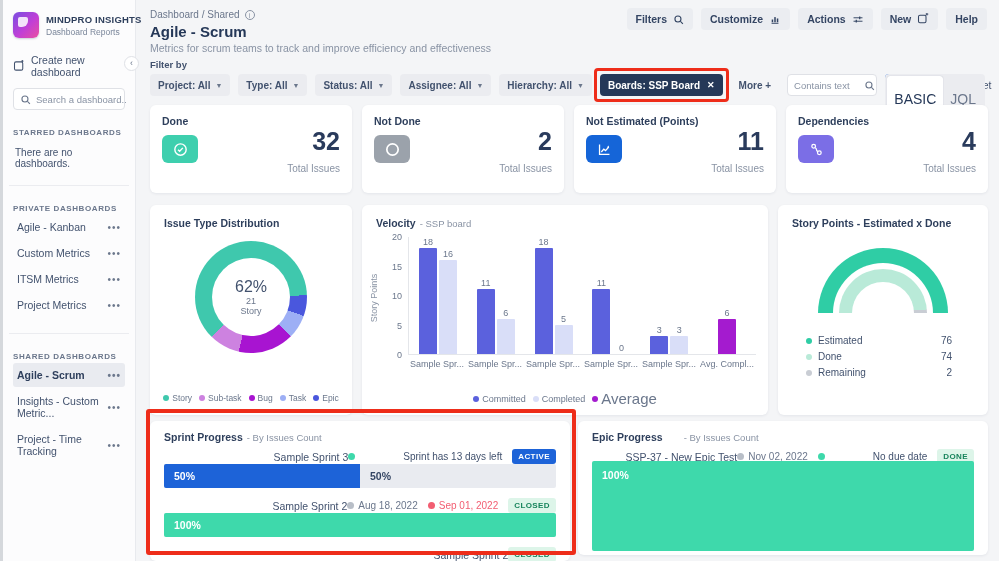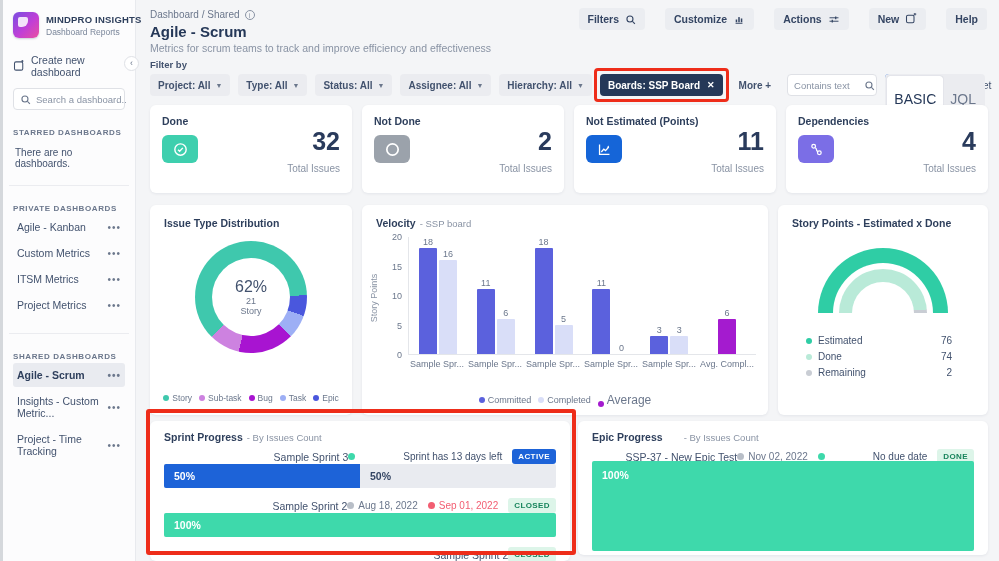--- a/index.html
+++ b/index.html
@@ -24,21 +24,21 @@
   .sb-divider { height:1px; background:#ebecf0; margin:16px -4px 0 -4px; }
   .sb-item { display:flex; align-items:center; justify-content:space-between; font-size:10.5px; color:#42526e; padding:6px 4px; margin-top:2px; border-radius:3px; cursor:pointer; }
   .sb-item.active { background:#e9ebf0; font-weight:bold; color:#2e3f5c; }
   .dots { color:#6b778c; font-size:10px; letter-spacing:1px; cursor:pointer; }
 
   
   .breadcrumb { position:absolute; left:150px; top:9px; font-size:10px; color:#6b778c; display:flex; align-items:center; gap:5px; }
   .info-ic { width:10px; height:10px; border-radius:50%; border:1px solid #8993a4; color:#8993a4; font-size:7px; line-height:9px; text-align:center; display:inline-block; }
   .page-title { position:absolute; left:150px; top:23px; font-size:15px; font-weight:bold; color:#253858; }
   .page-sub { position:absolute; left:150px; top:42px; font-size:10.5px; color:#8993a4; }
-  .hbtns { position:absolute; right:12px; top:8px; display:flex; gap:20px; }
+  .hbtns { position:absolute; right:12px; top:8px; display:flex; gap:8px; }
   .hbtn { height:22px; background:#ebedf1; border-radius:4px; display:flex; align-items:center; gap:6px; padding:0 9px; font-size:10.5px; font-weight:bold; color:#344563; cursor:pointer; }
 
   
   .filter-label { position:absolute; left:150px; top:59px; font-size:9.5px; font-weight:bold; color:#42526e; }
   .chips { position:absolute; left:150px; top:74px; display:flex; align-items:center; gap:8px; }
   .chip { height:22px; background:#ebecf0; border-radius:4px; display:flex; align-items:center; gap:5px; padding:0 8px; font-size:10px; font-weight:bold; color:#42526e; cursor:pointer; white-space:nowrap; }
   .chev { font-size:7px; color:#6b778c; }
   .chip.dark { background:#253858; color:#fff; }
   .chip.dark .x { font-size:9px; color:#fff; margin-left:2px; cursor:pointer; }
   .boards-wrap { position:relative; }
@@ -449,21 +449,21 @@
       </div>
     <div class="legend" id="vel-legend" style="bottom:8px;">
         <span class="leg-item" style="font-size: 9px;">
           <span class="leg-dot" style="background: rgb(91, 97, 221);"></span>
           <span>Committed</span>
         </span>
         <span class="leg-item" style="font-size: 9px;">
           <span class="leg-dot" style="background: rgb(217, 222, 248);"></span>
           <span>Completed</span>
         </span>
-        <span class="leg-item" style="font-size: 12px; align-items: flex-end;">
+        <span class="leg-item" style="font-size: 15px;">
           <span class="leg-dot" style="background: rgb(164, 27, 207);"></span>
           <span>Average</span>
         </span>
       </div>
   </div>
 
   <div class="card" style="left:778px; top:205px; width:210px; height:210px; padding:12px 14px;">
     <div class="card-title">Story Points - Estimated x Done</div>
     <div class="gauge-wrap">
       <div class="g outer" id="gauge-outer" style="background: conic-gradient(from 270deg, rgb(47, 205, 165) 0deg, rgb(47, 205, 165) 180deg, transparent 180deg, transparent 360deg);"></div>

